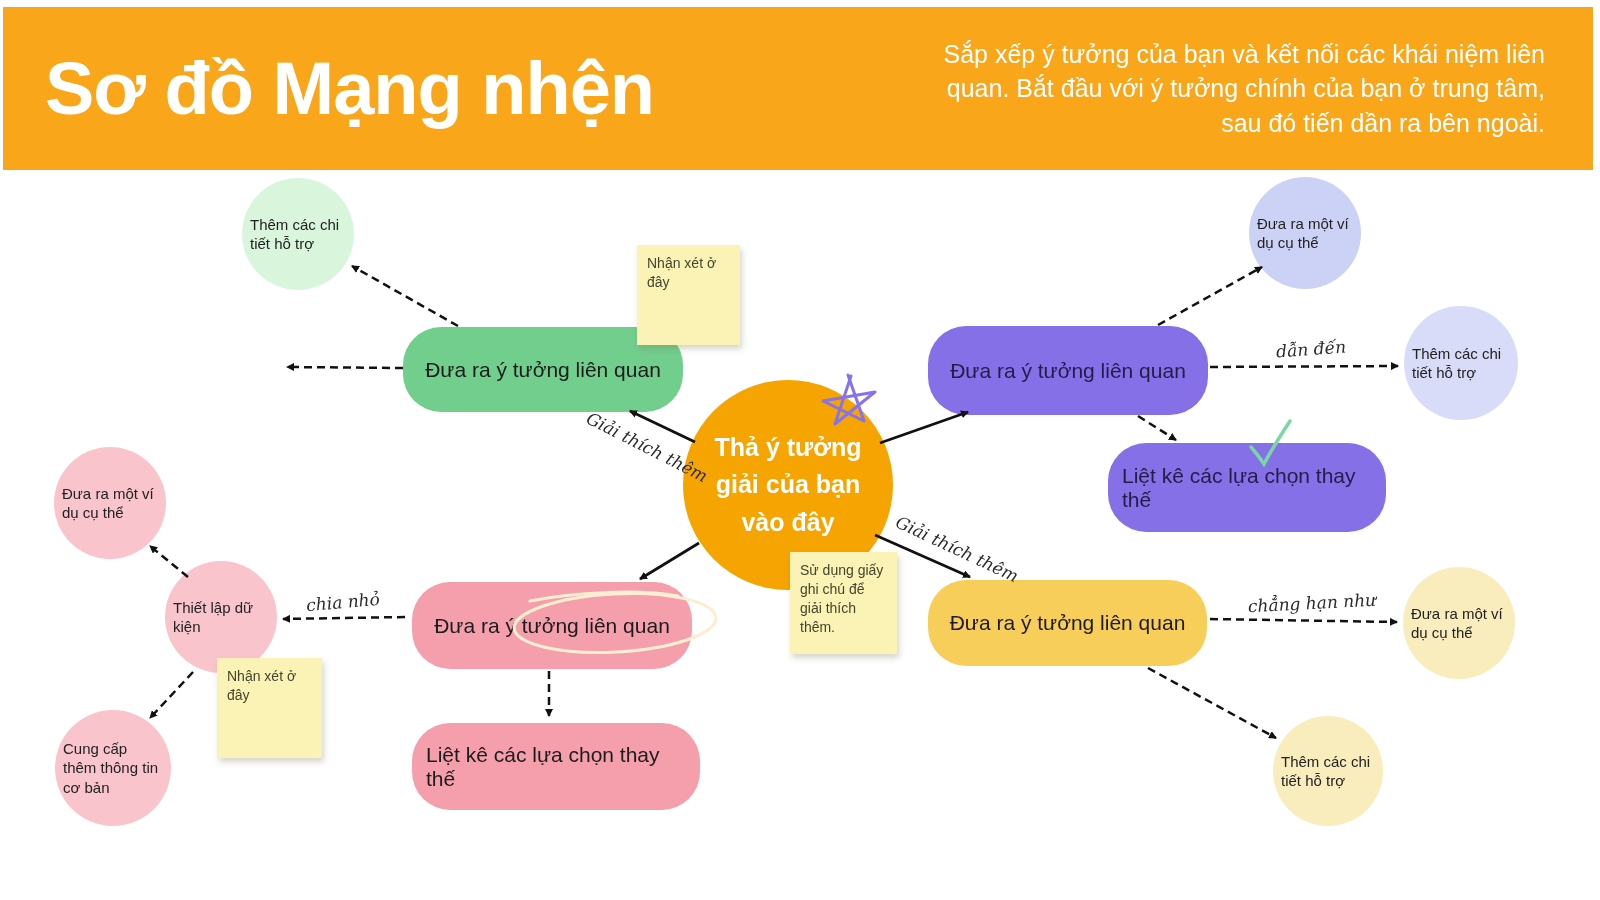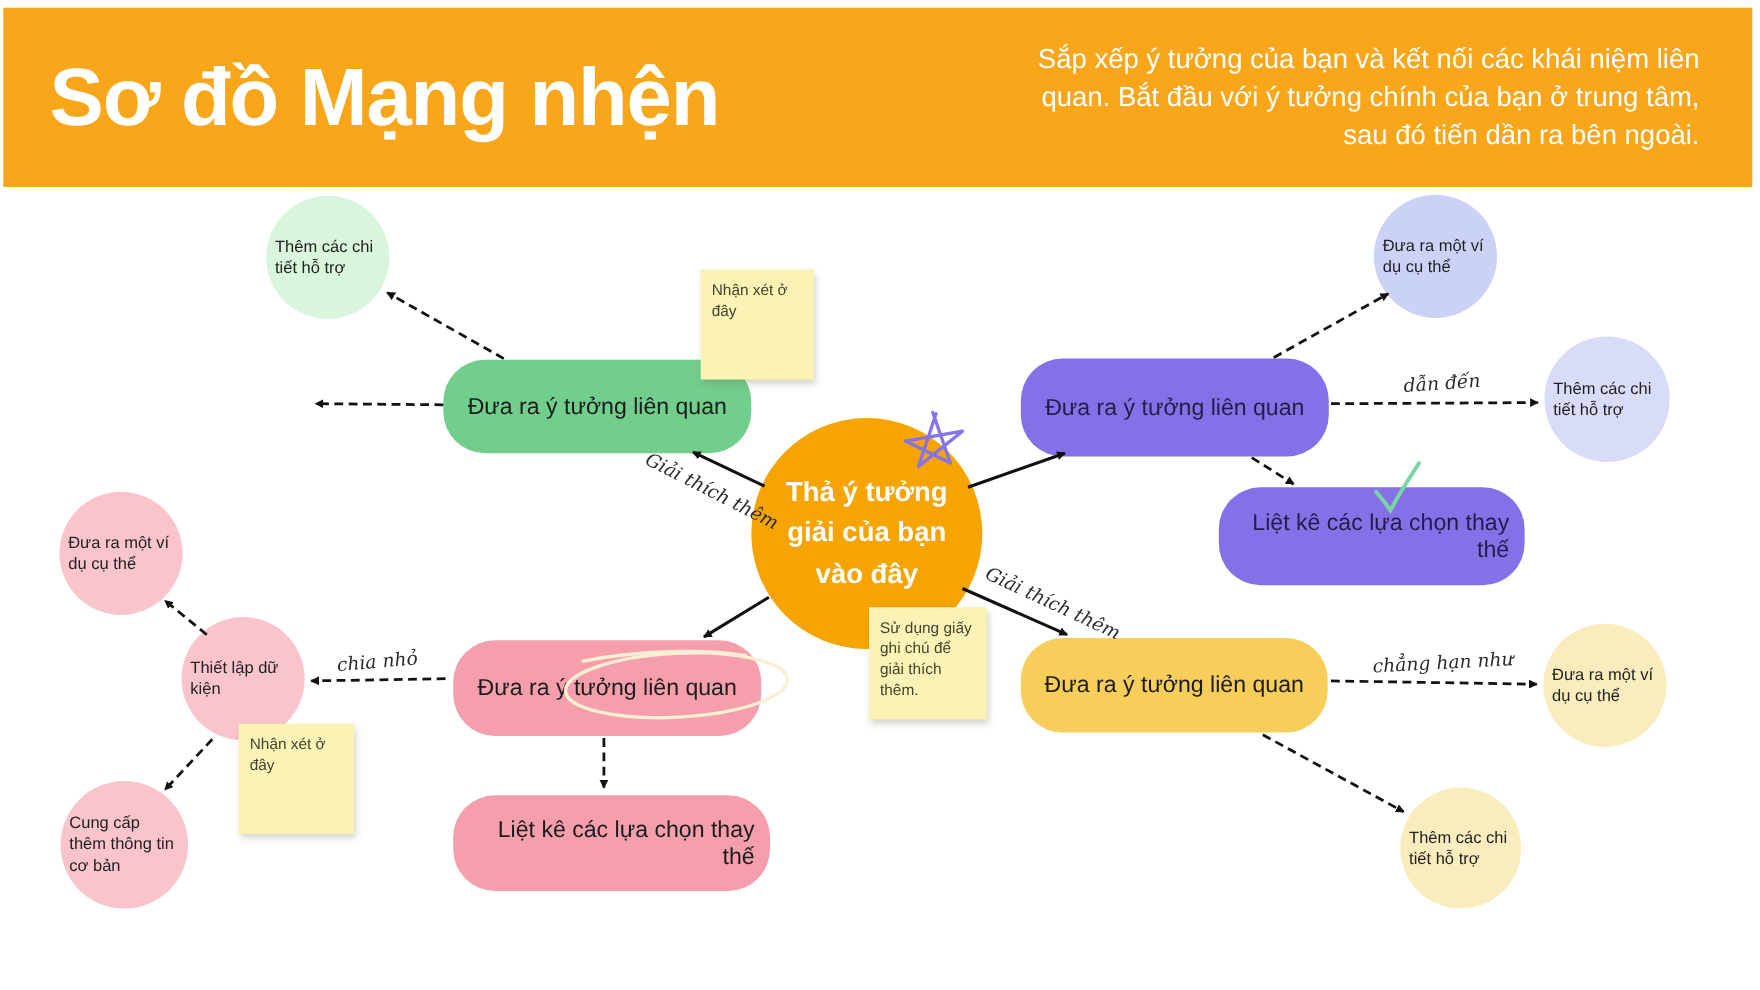--- a/index.html
+++ b/index.html
@@ -19,21 +19,21 @@
   .header{position:absolute;left:3px;top:7px;width:1590px;height:163px;
     background:var(--header-bg);display:flex;align-items:center;justify-content:space-between;
     padding:0 48px 0 42px;}
   .title{color:var(--header-text);font-size:74px;font-weight:700;letter-spacing:-1px;white-space:nowrap;}
   .desc{color:var(--header-text);font-size:25px;line-height:1.38;text-align:right;width:620px;font-weight:400;}
 
   
   .circle{position:absolute;border-radius:50%;display:flex;align-items:center;justify-content:center;
     font-size:15px;line-height:1.3;color:#222222;padding:8px;}
   .rect{position:absolute;border-radius:38px;display:flex;align-items:center;justify-content:center;
-    text-align:right;font-size:21px;color:#1c1c1c;padding:22px 14px;}
+    text-align:left;font-size:21px;color:#1c1c1c;padding:22px 14px;}
   .rect.purple{color:#241d49;}
   .center-node{position:absolute;left:683px;top:380px;width:210px;height:210px;border-radius:50%;
     background:var(--center-fill);display:flex;align-items:center;justify-content:center;text-align:center;
     color:#ffffff;font-size:25px;font-weight:700;line-height:1.5;padding:18px;}
 
   .sticky{position:absolute;background:var(--sticky-fill);box-shadow:2px 4px 6px rgba(120,120,90,0.30);
     font-size:14px;color:#45452f;padding:9px 10px;line-height:1.35;}
 
   .edge-label{position:absolute;font-family:"DejaVu Serif",serif;font-style:italic;font-size:17px;
     color:#2b2b2b;white-space:nowrap;transform:translate(-50%,-50%);}

